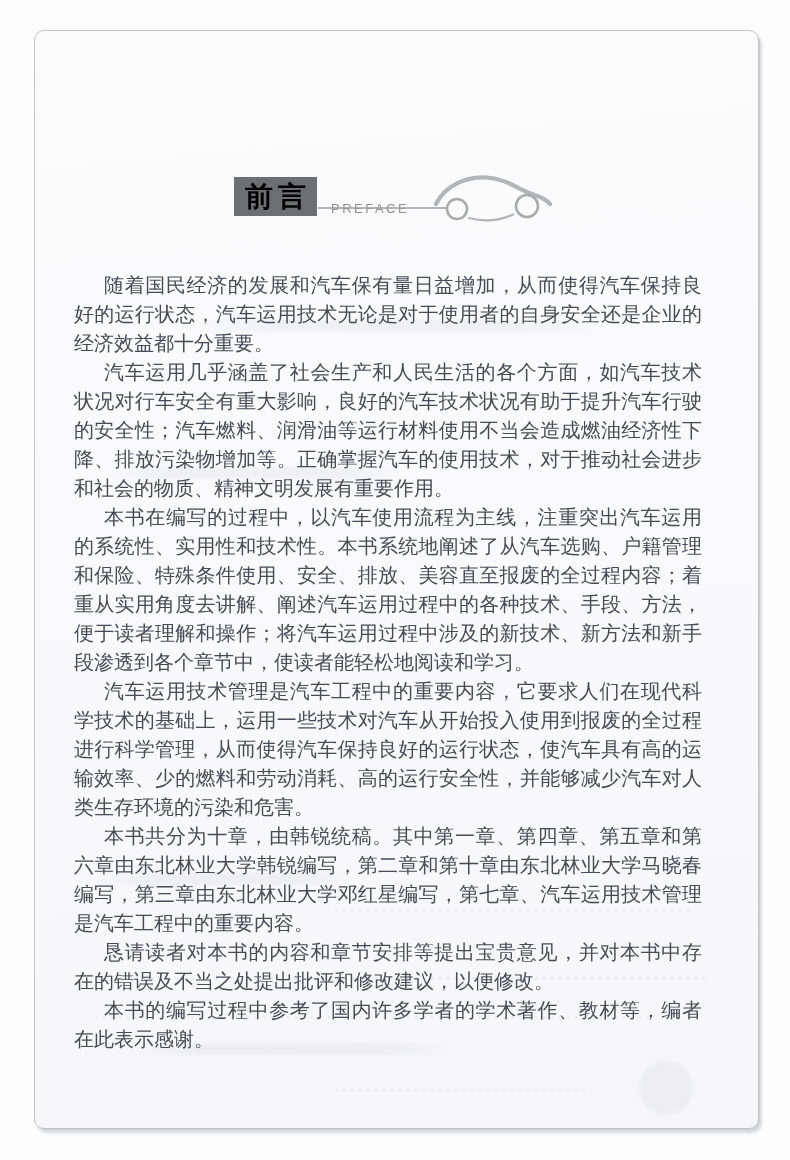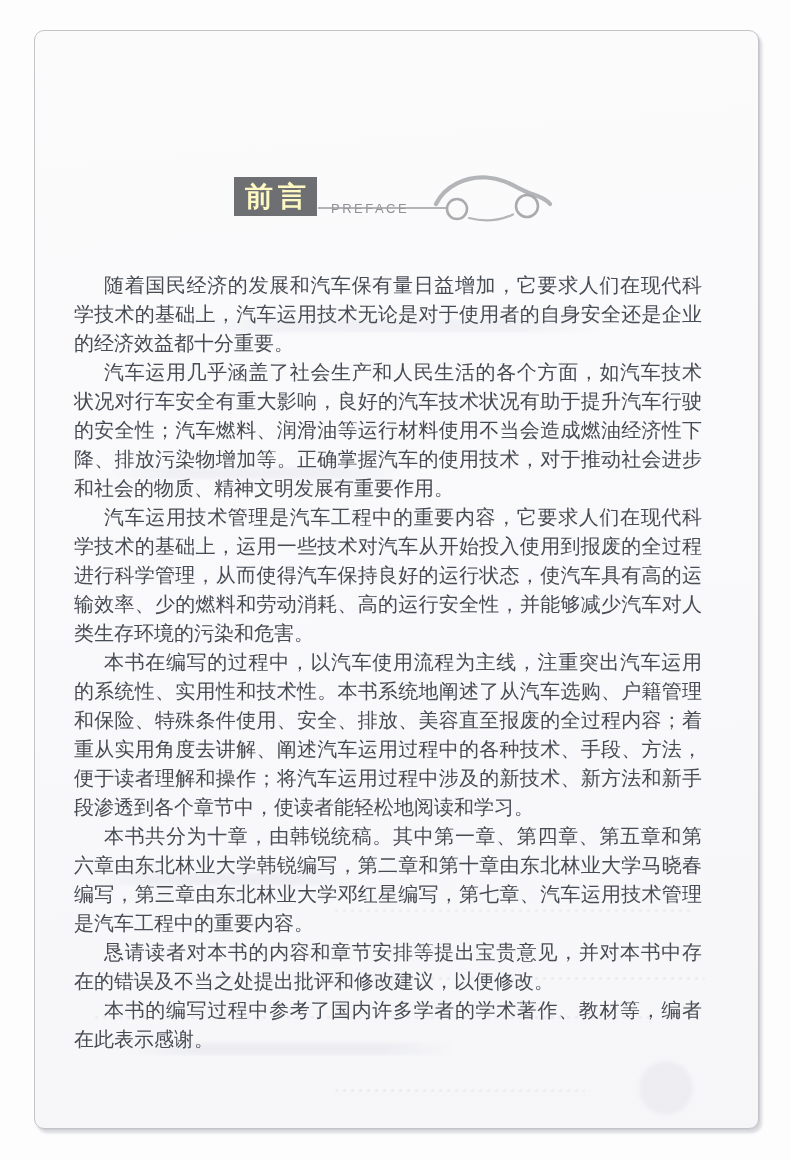--- a/index.html
+++ b/index.html
@@ -23,21 +23,21 @@
     border-radius: 10px;
     box-shadow: 3px 4px 3px rgba(165,167,175,0.40), 1px 1px 0 rgba(190,192,198,0.35);
   }
 
   
   .header { position: absolute; left: 199px; top: 146px; height: 40px; }
   .title-box {
     position: absolute; left: 0; top: 0;
     width: 83px; height: 39px;
     background: #6e6f72;
-    color: #fef9c3;
+    color: #000000;
     font-size: 28px;
     font-weight: bold;
     letter-spacing: 5px;
     display: flex; align-items: center; justify-content: center;
     padding-left: 5px;
     box-sizing: border-box;
     font-family: "Liberation Sans", "DejaVu Sans", sans-serif;
   }
   .subtitle {
     position: absolute; left: 97px; top: 24px;
@@ -111,24 +111,24 @@
 
     <svg class="car-sketch" width="243" height="62" viewBox="0 0 243 62" fill="none">
       <line x1="0" y1="47" x2="130" y2="47" stroke="#9b9ca0" stroke-width="1.4"></line>
       <path d="M118,43 C 127,25 148,15 169,16.5 C 189,18 199,28 214,33 C 222,35.5 228,38 232,43" stroke="#b4b5b9" stroke-width="4.2" stroke-linecap="round"></path>
       <path d="M151,57 C 166,61 182,59.5 195,53.5" stroke="#b4b5b9" stroke-width="2.2" stroke-linecap="round"></path>
       <circle cx="139" cy="48" r="10" fill="#fafafb" stroke="#aaabaf" stroke-width="2.6"></circle>
       <circle cx="209" cy="45" r="11" fill="#fafafb" stroke="#aaabaf" stroke-width="2.6"></circle>
     </svg>
 
     <div class="body-text">
-      <p>随着国民经济的发展和汽车保有量日益增加，它要求人们在现代科学技术的基础上，汽车运用技术无论是对于使用者的自身安全还是企业的经济效益都十分重要。</p>
+      <p>随着国民经济的发展和汽车保有量日益增加，从而使得汽车保持良好的运行状态，汽车运用技术无论是对于使用者的自身安全还是企业的经济效益都十分重要。</p>
       <p>汽车运用几乎涵盖了社会生产和人民生活的各个方面，如汽车技术状况对行车安全有重大影响，良好的汽车技术状况有助于提升汽车行驶的安全性；汽车燃料、润滑油等运行材料使用不当会造成燃油经济性下降、排放污染物增加等。正确掌握汽车的使用技术，对于推动社会进步和社会的物质、精神文明发展有重要作用。</p>
+      <p>本书在编写的过程中，以汽车使用流程为主线，注重突出汽车运用的系统性、实用性和技术性。本书系统地阐述了从汽车选购、户籍管理和保险、特殊条件使用、安全、排放、美容直至报废的全过程内容；着重从实用角度去讲解、阐述汽车运用过程中的各种技术、手段、方法，便于读者理解和操作；将汽车运用过程中涉及的新技术、新方法和新手段渗透到各个章节中，使读者能轻松地阅读和学习。</p>
       <p>汽车运用技术管理是汽车工程中的重要内容，它要求人们在现代科学技术的基础上，运用一些技术对汽车从开始投入使用到报废的全过程进行科学管理，从而使得汽车保持良好的运行状态，使汽车具有高的运输效率、少的燃料和劳动消耗、高的运行安全性，并能够减少汽车对人类生存环境的污染和危害。</p>
-      <p>本书在编写的过程中，以汽车使用流程为主线，注重突出汽车运用的系统性、实用性和技术性。本书系统地阐述了从汽车选购、户籍管理和保险、特殊条件使用、安全、排放、美容直至报废的全过程内容；着重从实用角度去讲解、阐述汽车运用过程中的各种技术、手段、方法，便于读者理解和操作；将汽车运用过程中涉及的新技术、新方法和新手段渗透到各个章节中，使读者能轻松地阅读和学习。</p>
       <p>本书共分为十章，由韩锐统稿。其中第一章、第四章、第五章和第六章由东北林业大学韩锐编写，第二章和第十章由东北林业大学马晓春编写，第三章由东北林业大学邓红星编写，第七章、汽车运用技术管理是汽车工程中的重要内容。</p>
       <p>恳请读者对本书的内容和章节安排等提出宝贵意见，并对本书中存在的错误及不当之处提出批评和修改建议，以便修改。</p>
       <p>本书的编写过程中参考了国内许多学者的学术著作、教材等，编者在此表示感谢。</p>
     </div>
 
 
     <div class="ghost-smudge" style="left:150px; top:288px; width:420px; height:13px;"></div>
     <div class="ghost-smudge" style="left:70px; top:436px; width:300px; height:12px;"></div>
     <div class="ghost-smudge" style="left:60px; top:842px; width:260px; height:12px;"></div>
     <div class="ghost" style="left:300px; top:878px; width:360px;"></div>

